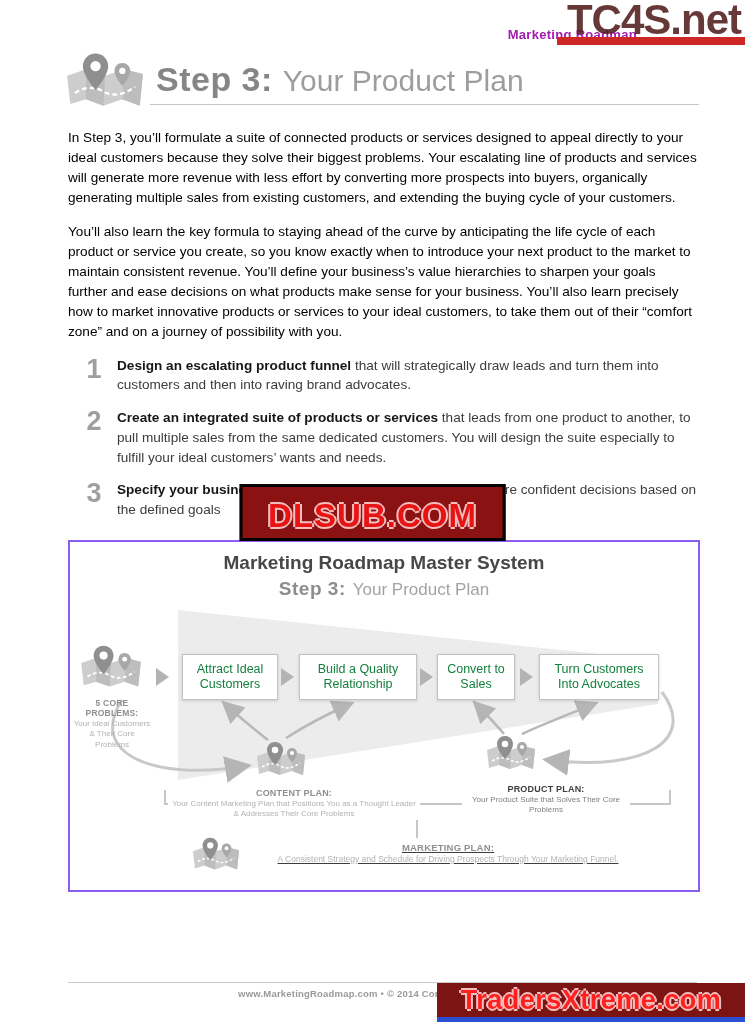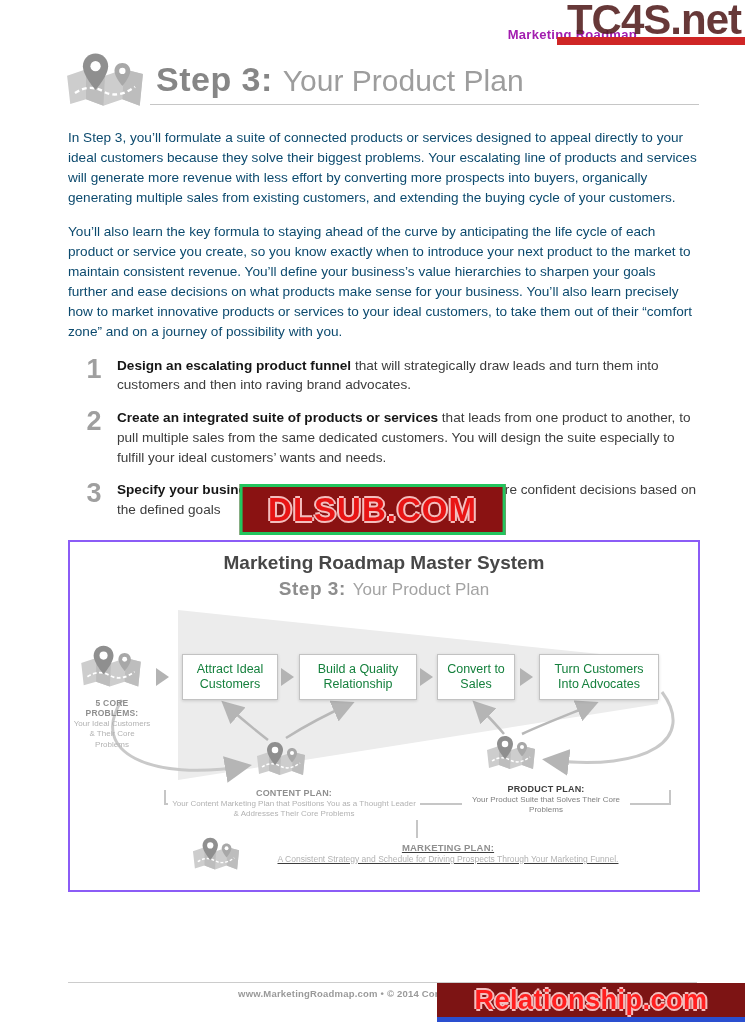--- a/index.html
+++ b/index.html
@@ -29,34 +29,34 @@
   .header-icon { position:absolute; left:64px; top:52px; width:82px; height:60px; }
   .title-row {
     position:absolute; left:156px; top:60px; display:flex; align-items:baseline; gap:10px;
   }
   .step-label { font-size:34px; font-weight:bold; color:#868686; letter-spacing:.5px; }
   .step-title { font-size:30px; font-weight:300; color:#9d9d9d; }
   .header-rule { position:absolute; left:150px; top:104px; width:549px; border-top:1px solid #c6c6c6; }
 
   
   .content { position:absolute; left:68px; top:128px; width:629px; }
-  .content p { font-size:13.6px; line-height:1.47; color:#0c4a6e; margin-bottom:14px; }
+  .content p { font-size:13.6px; line-height:1.47; color:#000000; margin-bottom:14px; }
   .obj-heading { font-size:17.5px; font-weight:bold; color:#1d1d1d; margin:12px 0 14px 0; }
   .obj-item { display:flex; margin-bottom:13px; padding-left:14px; }
   .obj-num {
     flex:0 0 24px; width:24px; margin-right:11px; text-align:center;
     font-size:27px; font-weight:bold; color:#9f9f9f; line-height:1;
   }
   .obj-text { font-size:13.6px; line-height:1.45; color:#3c3c3c; }
   .obj-text strong { color:#161616; }
 
   
   .wm-mid {
     position:absolute; top:484px; left:50%; transform:translateX(-50%); z-index:10;
-    background:#8a1212; border:3px solid #22c55e; padding:4px 26px 3px 26px;
+    background:#8a1212; border:3px solid #000000; padding:10px 26px 3px 26px;
     font-size:33px; font-weight:900; letter-spacing:1px; color:#e81414;
     text-shadow:-2px 0 #f3bebe, 2px 0 #f3bebe, 0 -2px #f3bebe, 0 2px #f3bebe;
   }
 
   
   .diagram {
     position:absolute; left:68px; top:540px; width:632px; height:352px;
     border:2px solid #8b5cf6; background:#fff;
   }
   .diagram-underlay { position:absolute; left:0; top:0; width:628px; height:348px; z-index:0; }
@@ -259,17 +259,17 @@
 
   <div class="footer-rule"></div>
   <div class="footer-text">
     <span>www.MarketingRoadmap.com</span>
     <span>•</span>
     <span>© 2014 Content Solutions</span>
   </div>
   <div class="footer-frag">es</div>
 
   <div class="wm-bottom">
-    <span class="wm-bottom-text">Relationship.com</span>
+    <span class="wm-bottom-text">TradersXtreme.com</span>
   </div>
   <div class="wm-bottom-bar"></div>
 
 </div>
 
 </body></html>

